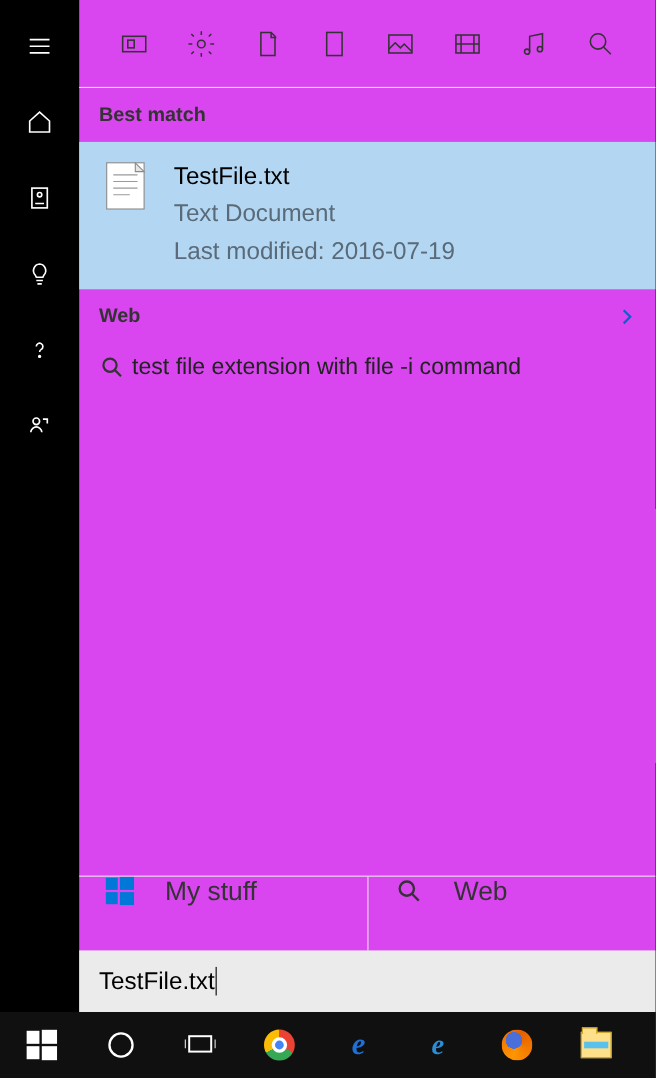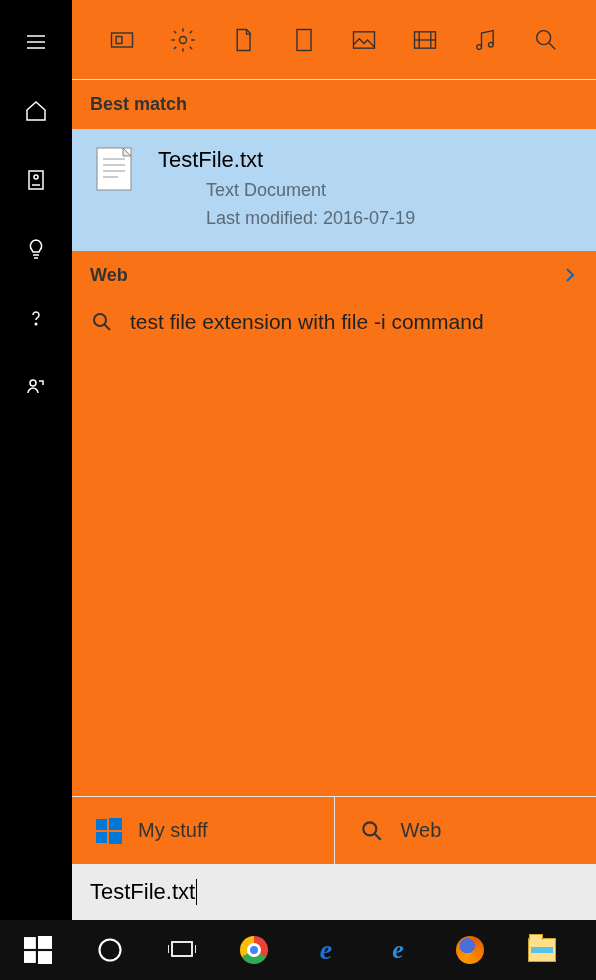--- a/index.html
+++ b/index.html
@@ -6,59 +6,59 @@
     body { font-family: "Segoe UI", Arial, sans-serif; width: 596px; height: 980px; overflow: hidden; background: #000; }
     .root { display: flex; height: 920px; }
     
     .rail {
       width: 72px; background: #000; display: flex; flex-direction: column;
       align-items: center; padding-top: 30px; gap: 45px;
     }
     .rail-item { width: 24px; height: 24px; display: flex; align-items: center; justify-content: center; cursor: pointer; }
     .rail-item svg { stroke: #fff; fill: none; stroke-width: 1.5; }
     
-    .panel { flex: 1; background: #f97316; display: flex; flex-direction: column; position: relative; }
+    .panel { flex: 1; background: #d946ef; display: flex; flex-direction: column; position: relative; }
     
     .filter-bar {
       height: 80px; border-bottom: 1px solid #e6e6e6; display: flex;
       align-items: center; justify-content: space-around; padding: 0 20px;
     }
     .filter-item { width: 28px; height: 28px; display: flex; align-items: center; justify-content: center; cursor: pointer; }
     .filter-item svg { stroke: #333; fill: none; stroke-width: 1.2; }
     
     .section-header { padding: 14px 18px; font-size: 18px; color: #333; font-weight: 600; }
     
     .best-result {
       background: #b3d7f2; padding: 18px 18px 18px 24px; display: flex; gap: 26px; align-items: flex-start;
     }
     .file-icon { width: 36px; height: 44px; }
     .best-text .title { font-size: 22px; color: #000; margin-bottom: 4px; }
-    .best-text .sub { font-size: 18px; color: #5a6a78; line-height: 1.55; margin-left: 48px; }
+    .best-text .sub { font-size: 22px; color: #5a6a78; line-height: 1.55; }
     
     .web-header {
       display: flex; justify-content: space-between; align-items: center;
       padding: 14px 18px;
     }
     .web-header .lbl { font-size: 18px; color: #333; font-weight: 600; }
     .chev { width: 16px; height: 16px; }
     .chev svg { stroke: #0066cc; fill: none; stroke-width: 2; }
     
     .web-sugg {
-      display: flex; align-items: center; gap: 16px; padding: 10px 18px;
+      display: flex; align-items: center; gap: 6px; padding: 10px 18px;
       font-size: 21px; color: #222; cursor: pointer;
     }
     .web-sugg svg { stroke: #333; fill: none; stroke-width: 2; width: 24px; height: 24px; }
     
     .bottom-row {
       position: absolute; bottom: 56px; left: 0; right: 0; height: 68px;
       display: flex; border-top: 1px solid #e6e6e6;
     }
     .btab {
-      flex: 1; display: flex; align-items: center; gap: 16px;
-      padding-left: 24px; font-size: 20px; color: #333; cursor: pointer;
+      flex: 1; display: flex; align-items: flex-start; gap: 28px;
+      padding-left: 24px; font-size: 24px; color: #333; cursor: pointer;
     }
     .btab + .btab { border-left: 1px solid #e6e6e6; }
     .btab svg { width: 26px; height: 26px; }
     .win-logo rect { fill: #0078d7; }
     
     .search-field {
       position: absolute; bottom: 0; left: 0; right: 0; height: 56px;
       background: #ebebeb; display: flex; align-items: center; padding: 0 18px;
       font-size: 22px; color: #000;
     }

